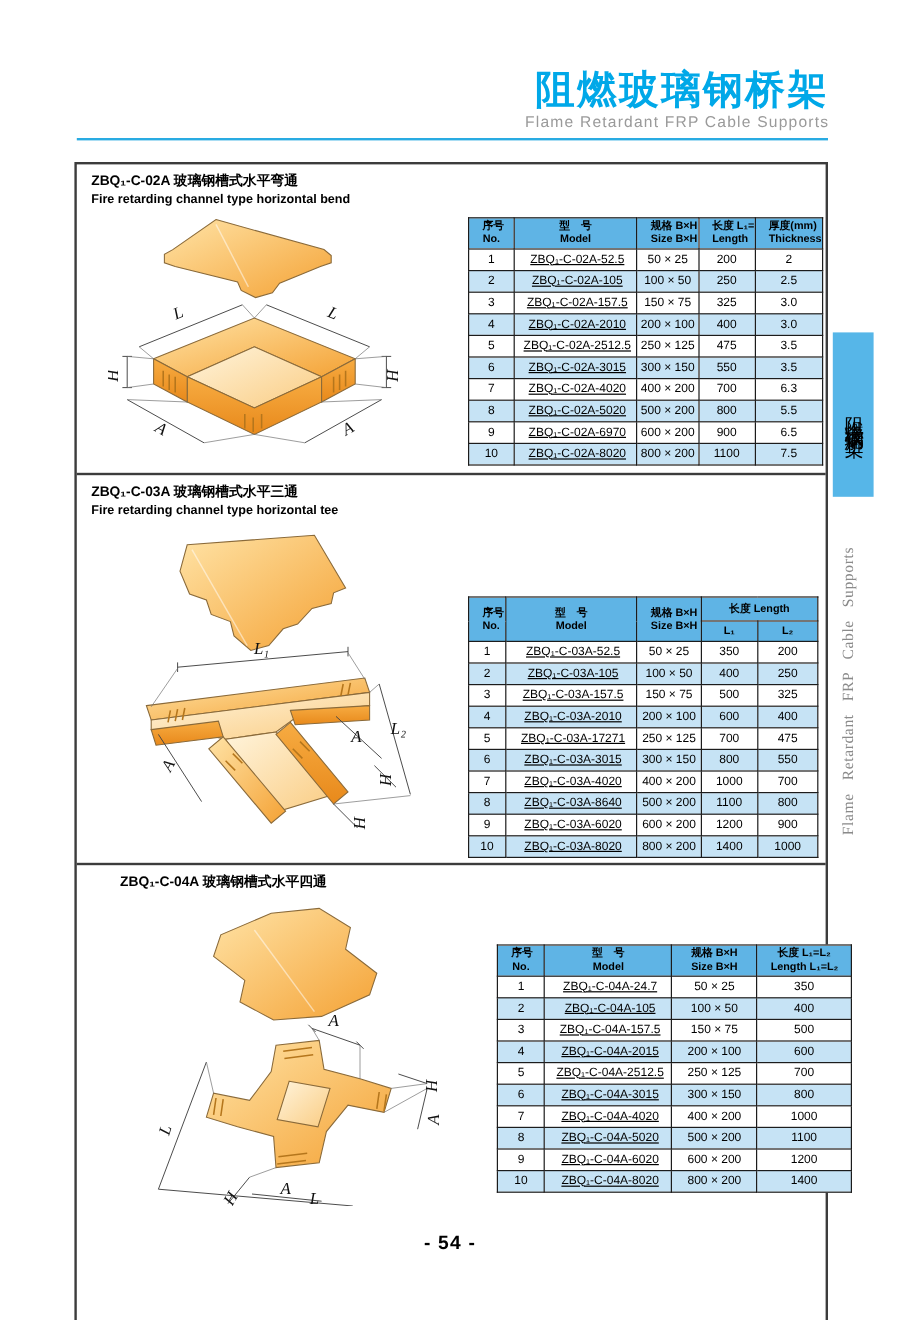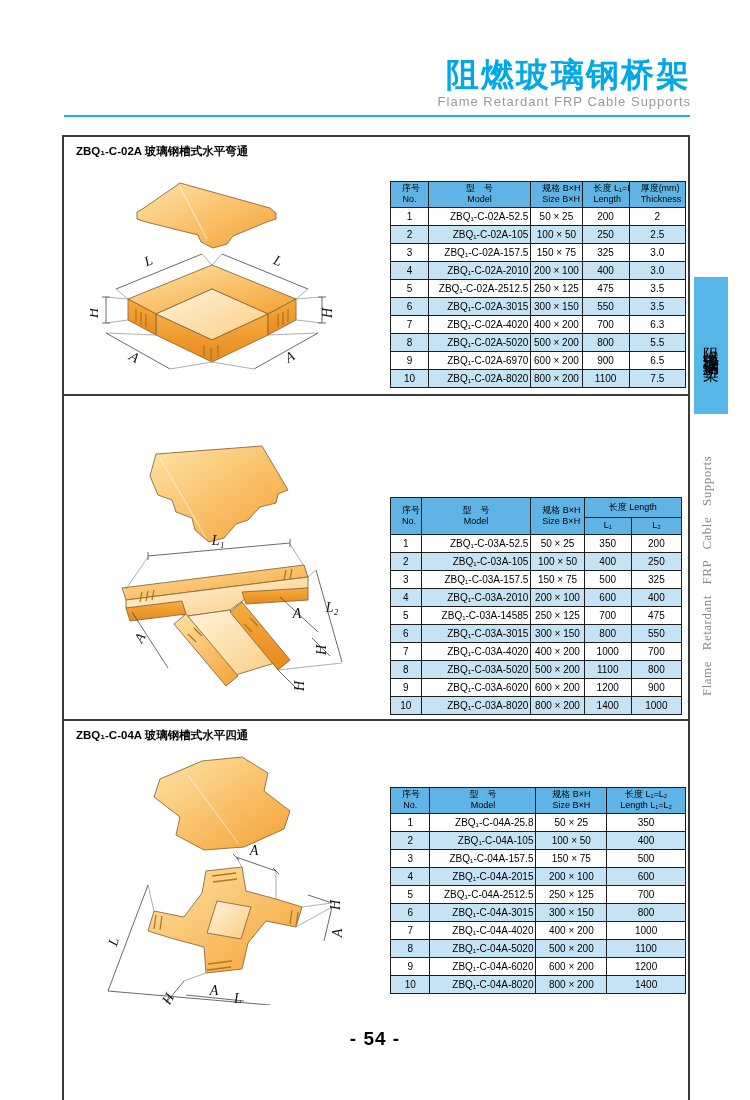--- a/index.html
+++ b/index.html
@@ -12,33 +12,33 @@
   .brand-en { position:absolute; top:95px; right:59px; font-size:13px; color:#9a9a9a;
               letter-spacing:1px; line-height:1; }
   .brand-rule { position:absolute; top:115px; left:64px; width:626px; height:2px; background:#29ABE2; }
 
   
   .content-box { position:absolute; left:62px; top:135px; width:628px; height:1020px;
                  border:2px solid #3c3c3c; background:#fff; box-sizing:border-box; }
   .sec { position:relative; width:100%; box-sizing:border-box; }
   .sec1 { height:259px; border-bottom:2px solid #3c3c3c; }
   .sec2 { height:325px; border-bottom:2px solid #3c3c3c; }
-  .sec3 { height:286px; }
+  .sec3 { height:286px;margin-left:24px; }
   .sec-head { padding:7px 0 0 12px; }
   .t-cn { font-size:11.5px; font-weight:bold; line-height:1.35; }
   .t-en { font-size:10.5px; font-weight:bold; line-height:1.2; }
 
   
   .spec { position:absolute; border-collapse:collapse; table-layout:fixed; background:#fff; }
   .spec th, .spec td { border:1px solid #1c1c1c; text-align:center; padding:0 2px;
                        font-size:10px; height:17px; overflow:hidden; white-space:nowrap; }
-  .spec thead th { background:#5FB4E5; font-weight:normal; font-size:9px; line-height:1.25; padding:1px 11px; }
+  .spec thead th { background:#5FB4E5; font-weight:bold; font-size:9px; line-height:1.25; padding:1px 11px; }
   .spec thead th span { display:block; }
   .spec tbody tr:nth-child(even) { background:#C6E3F5; }
-  .spec tbody td:nth-child(2) { text-align:right; padding-left:5px; }
+  .spec tbody td:nth-child(2) { text-align:center; padding-left:5px;text-decoration:underline; }
   .tbl1 { left:326px; top:44px;  width:296px; }
   .tbl2 { left:326px; top:101px; width:292px; }
   .tbl3 { left:326px; top:66px;  width:296px; }
   .tbl2 .sub { height:14px; }
 
   
   .draw { position:absolute; }
   .d1 { left:26px; top:42px; }
   .d2 { left:26px; top:46px; }
   .d3 { left:24px; top:34px; }
@@ -53,36 +53,37 @@
   .side-tab { position:absolute; left:694px; top:277px; width:34px; height:137px;
               background:#56B6E8; display:flex; align-items:center; justify-content:center; }
   .side-tab span { writing-mode:vertical-rl; font-size:16px; letter-spacing:3px; color:#000; line-height:1; }
   .side-en { position:absolute; left:699px; top:430px; height:266px;
              writing-mode:vertical-rl; transform:rotate(180deg);
              font-family:"Liberation Serif", serif; font-size:13px; color:#8a8a8a;
              letter-spacing:0.5px; word-spacing:7px; }
 
   
   .page-num { position:absolute; top:1028px; left:0; width:750px; text-align:center;
-              font-size:19px; letter-spacing:1px; font-weight:bold; }
+              font-size:16px; letter-spacing:1px; font-weight:bold; }
 </style>
 </head>
 <body>
 
 <div class="page">
 
   <div class="brand-cn">阻燃玻璃钢桥架</div>
   <div class="brand-en">Flame Retardant FRP Cable Supports</div>
   <div class="brand-rule"></div>
 
   <div class="content-box">
 
     <section class="sec sec1">
       <div class="sec-head">
         <div class="t-cn">ZBQ₁-C-02A 玻璃钢槽式水平弯通</div>
+        <div class="t-en">Fire retarding channel type horizontal bend</div>
       </div>
 
       <svg class="draw d1" width="250" height="212" viewBox="0 0 250 212">
         <defs>
           <linearGradient id="gA1" x1="0" y1="0" x2="1" y2="1">
             <stop offset="0" stop-color="#FFE3A6"></stop>
               <stop offset="1" stop-color="#F4A235"></stop>
           </linearGradient>
           <linearGradient id="gA2" x1="0" y1="0" x2="0" y2="1">
             <stop offset="0" stop-color="#F7AC42"></stop>
@@ -232,20 +233,24 @@
               <td>ZBQ₁-C-02A-8020</td>
               <td>800 × 200</td>
               <td>1100</td>
               <td>7.5</td>
             </tr>
           </tbody>
       </table>
     </section>
 
     <section class="sec sec2">
+      <div class="sec-head">
+        <div class="t-cn">ZBQ₁-C-03A 玻璃钢槽式水平三通</div>
+        <div class="t-en">Fire retarding channel type horizontal tee</div>
+      </div>
 
       <svg class="draw d2" width="255" height="258" viewBox="0 0 255 258">
         <defs>
           <linearGradient id="gB1" x1="0" y1="0" x2="1" y2="1">
             <stop offset="0" stop-color="#FFE3A6"></stop>
               <stop offset="1" stop-color="#F4A235"></stop>
           </linearGradient>
           <linearGradient id="gB2" x1="0" y1="0" x2="0" y2="1">
             <stop offset="0" stop-color="#F7AC42"></stop>
               <stop offset="1" stop-color="#E8891B"></stop>
@@ -346,42 +351,42 @@
             </tr>
             <tr>
               <td>4</td>
               <td>ZBQ₁-C-03A-2010</td>
               <td>200 × 100</td>
               <td>600</td>
               <td>400</td>
             </tr>
             <tr>
               <td>5</td>
-              <td>ZBQ₁-C-03A-14585</td>
+              <td>ZBQ₁-C-03A-17271</td>
               <td>250 × 125</td>
               <td>700</td>
               <td>475</td>
             </tr>
             <tr>
               <td>6</td>
               <td>ZBQ₁-C-03A-3015</td>
               <td>300 × 150</td>
               <td>800</td>
               <td>550</td>
             </tr>
             <tr>
               <td>7</td>
               <td>ZBQ₁-C-03A-4020</td>
               <td>400 × 200</td>
               <td>1000</td>
               <td>700</td>
             </tr>
             <tr>
               <td>8</td>
-              <td>ZBQ₁-C-03A-5020</td>
+              <td>ZBQ₁-C-03A-8640</td>
               <td>500 × 200</td>
               <td>1100</td>
               <td>800</td>
             </tr>
             <tr>
               <td>9</td>
               <td>ZBQ₁-C-03A-6020</td>
               <td>600 × 200</td>
               <td>1200</td>
               <td>900</td>
@@ -472,21 +477,21 @@
               </th>
             <th>
                 <span>长度 L₁=L₂</span>
                 <span>Length L₁=L₂</span>
               </th>
           </tr>
         </thead>
         <tbody>
             <tr>
               <td>1</td>
-              <td>ZBQ₁-C-04A-25.8</td>
+              <td>ZBQ₁-C-04A-24.7</td>
               <td>50 × 25</td>
               <td>350</td>
             </tr>
             <tr>
               <td>2</td>
               <td>ZBQ₁-C-04A-105</td>
               <td>100 × 50</td>
               <td>400</td>
             </tr>
             <tr>

